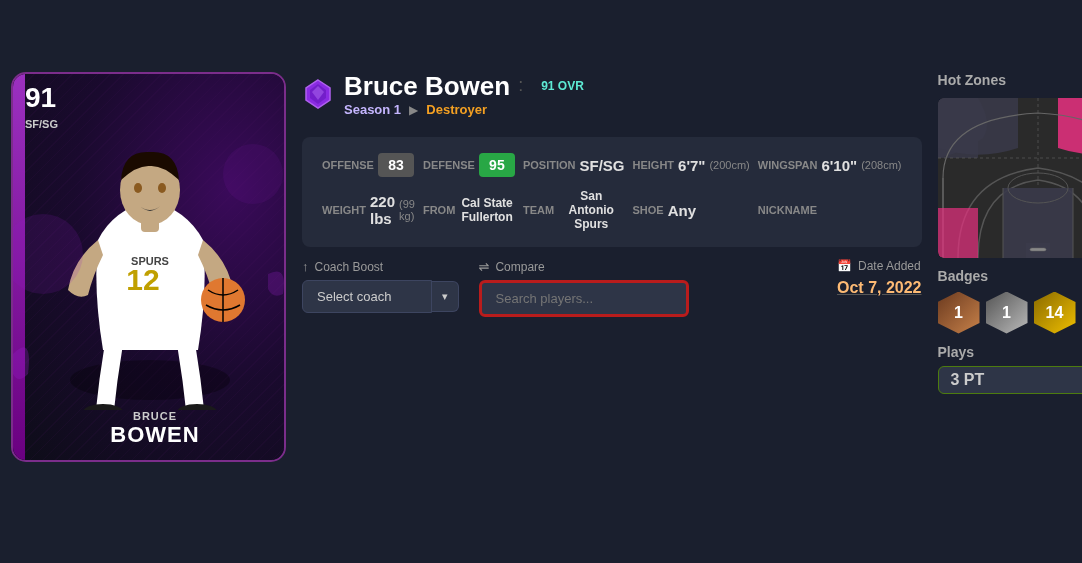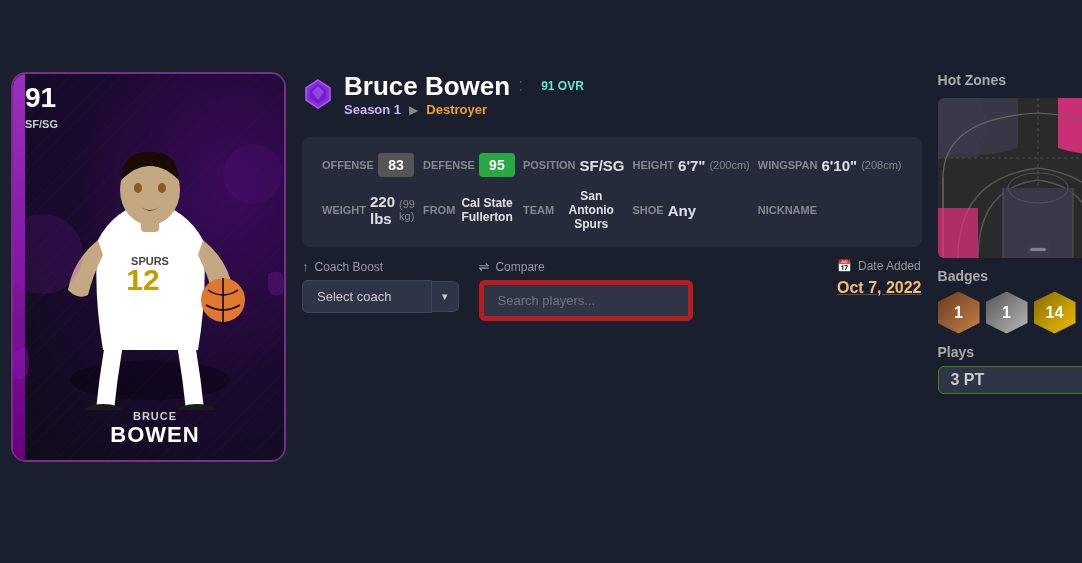--- a/index.html
+++ b/index.html
@@ -210,21 +210,21 @@
       border: 1px solid #3d4560;
       border-left: none;
       border-radius: 0 6px 6px 0;
       color: #ccc;
       padding: 8px 10px;
       cursor: pointer;
       font-size: 11px;
     }
     .search-input {
       background: #2e3547;
-      border: 5px solid #b91c1c;
+      border: 3px solid #b91c1c;
       border-radius: 6px;
       color: #888;
       font-size: 13px;
       padding: 8px 14px;
       outline: none;
       min-width: 180px;
     }
     .date-group {
       margin-left: auto;
       display: flex;

